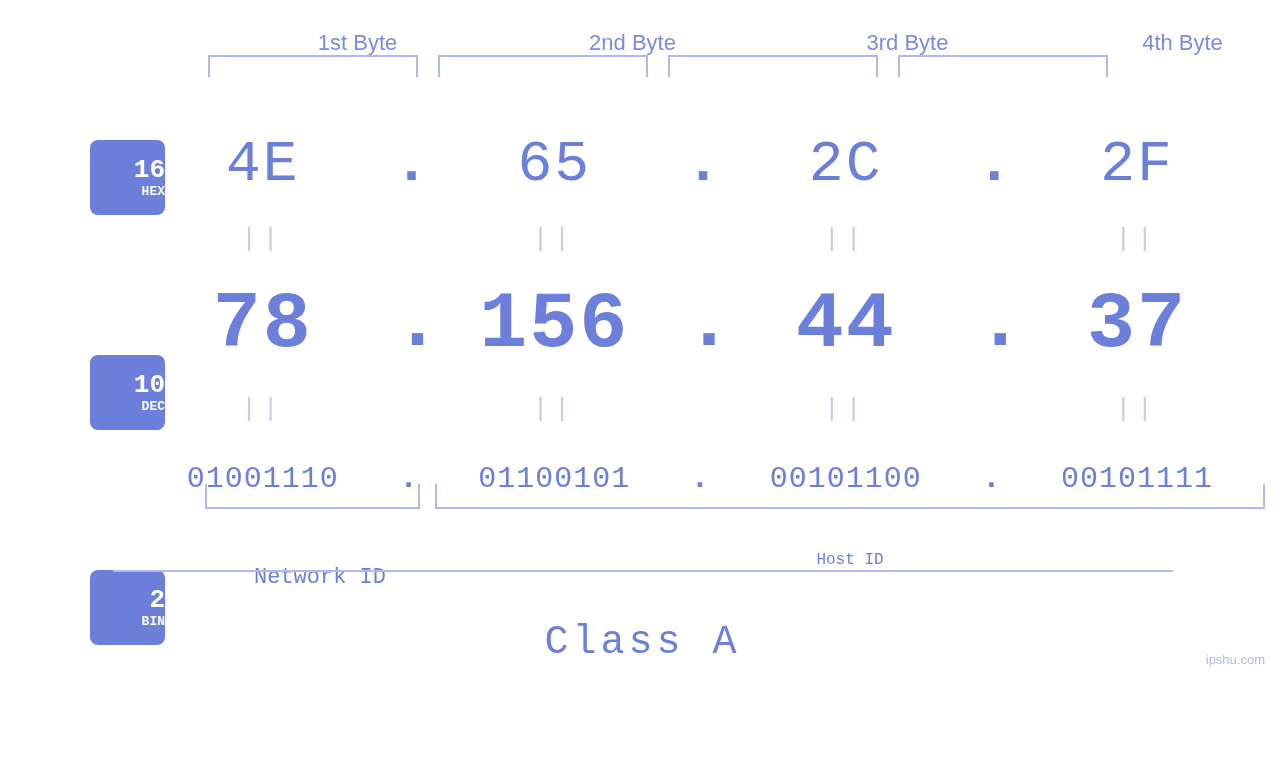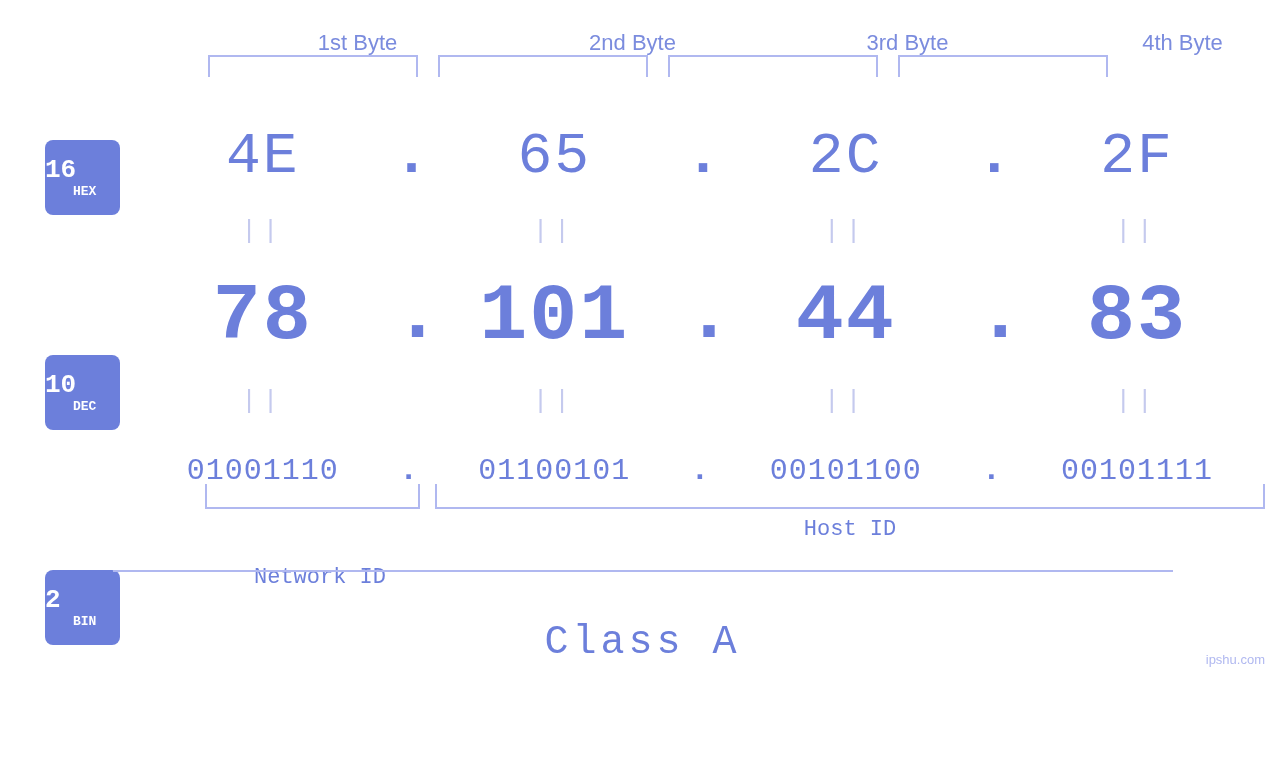--- a/index.html
+++ b/index.html
@@ -55,40 +55,41 @@
     }
 
     .base-badge {
       background: #6c7fdb;
       color: white;
       border-radius: 8px;
       width: 75px;
       height: 75px;
       display: flex;
       flex-direction: column;
-      align-items: flex-start;
+      align-items: flex-end;
       justify-content: center;
+      margin-left: 45px;
     }
 
     .base-number {
       font-size: 26px;
       font-weight: bold;
       line-height: 1.1;
     }
 
     .base-text {
       font-size: 13px;
       font-weight: bold;
       padding-left: 28px;
     }
 
     
     .main-grid {
       position: absolute;
-      top: 106px;
+      top: 114px;
       left: 140px;
       width: 1120px;
     }
 
     
     .data-row {
       display: flex;
       align-items: center;
       justify-content: space-around;
       height: 100px;
@@ -191,22 +192,23 @@
       color: #6c7fdb;
       font-size: 22px;
       font-family: 'Courier New', Courier, monospace;
       margin-top: 48px;
     }
 
     .host-id-label {
       flex: 1;
       text-align: center;
       color: #6c7fdb;
-      font-size: 22px;
+      font-size: 16px;
       font-family: 'Courier New', Courier, monospace;
+      margin-top: 34px;
     }
 
     
     .class-row {
       position: absolute;
       bottom: 20px;
       left: 0;
       right: 0;
       display: flex;
       flex-direction: column;
@@ -307,25 +309,25 @@
       <div class="eq-cell">||</div>
       <div class="eq-dot"></div>
       <div class="eq-cell">||</div>
       <div class="eq-dot"></div>
       <div class="eq-cell">||</div>
     </div>
 
     <div class="data-row" style="height:120px;">
       <div class="cell cell-dec">78</div>
       <div class="dot dot-dec">.</div>
-      <div class="cell cell-dec">101</div>
+      <div class="cell cell-dec">156</div>
       <div class="dot dot-dec">.</div>
       <div class="cell cell-dec">44</div>
       <div class="dot dot-dec">.</div>
-      <div class="cell cell-dec">83</div>
+      <div class="cell cell-dec">37</div>
     </div>
 
     <div class="equals-row">
       <div class="eq-cell">||</div>
       <div class="eq-dot"></div>
       <div class="eq-cell">||</div>
       <div class="eq-dot"></div>
       <div class="eq-cell">||</div>
       <div class="eq-dot"></div>
       <div class="eq-cell">||</div>

